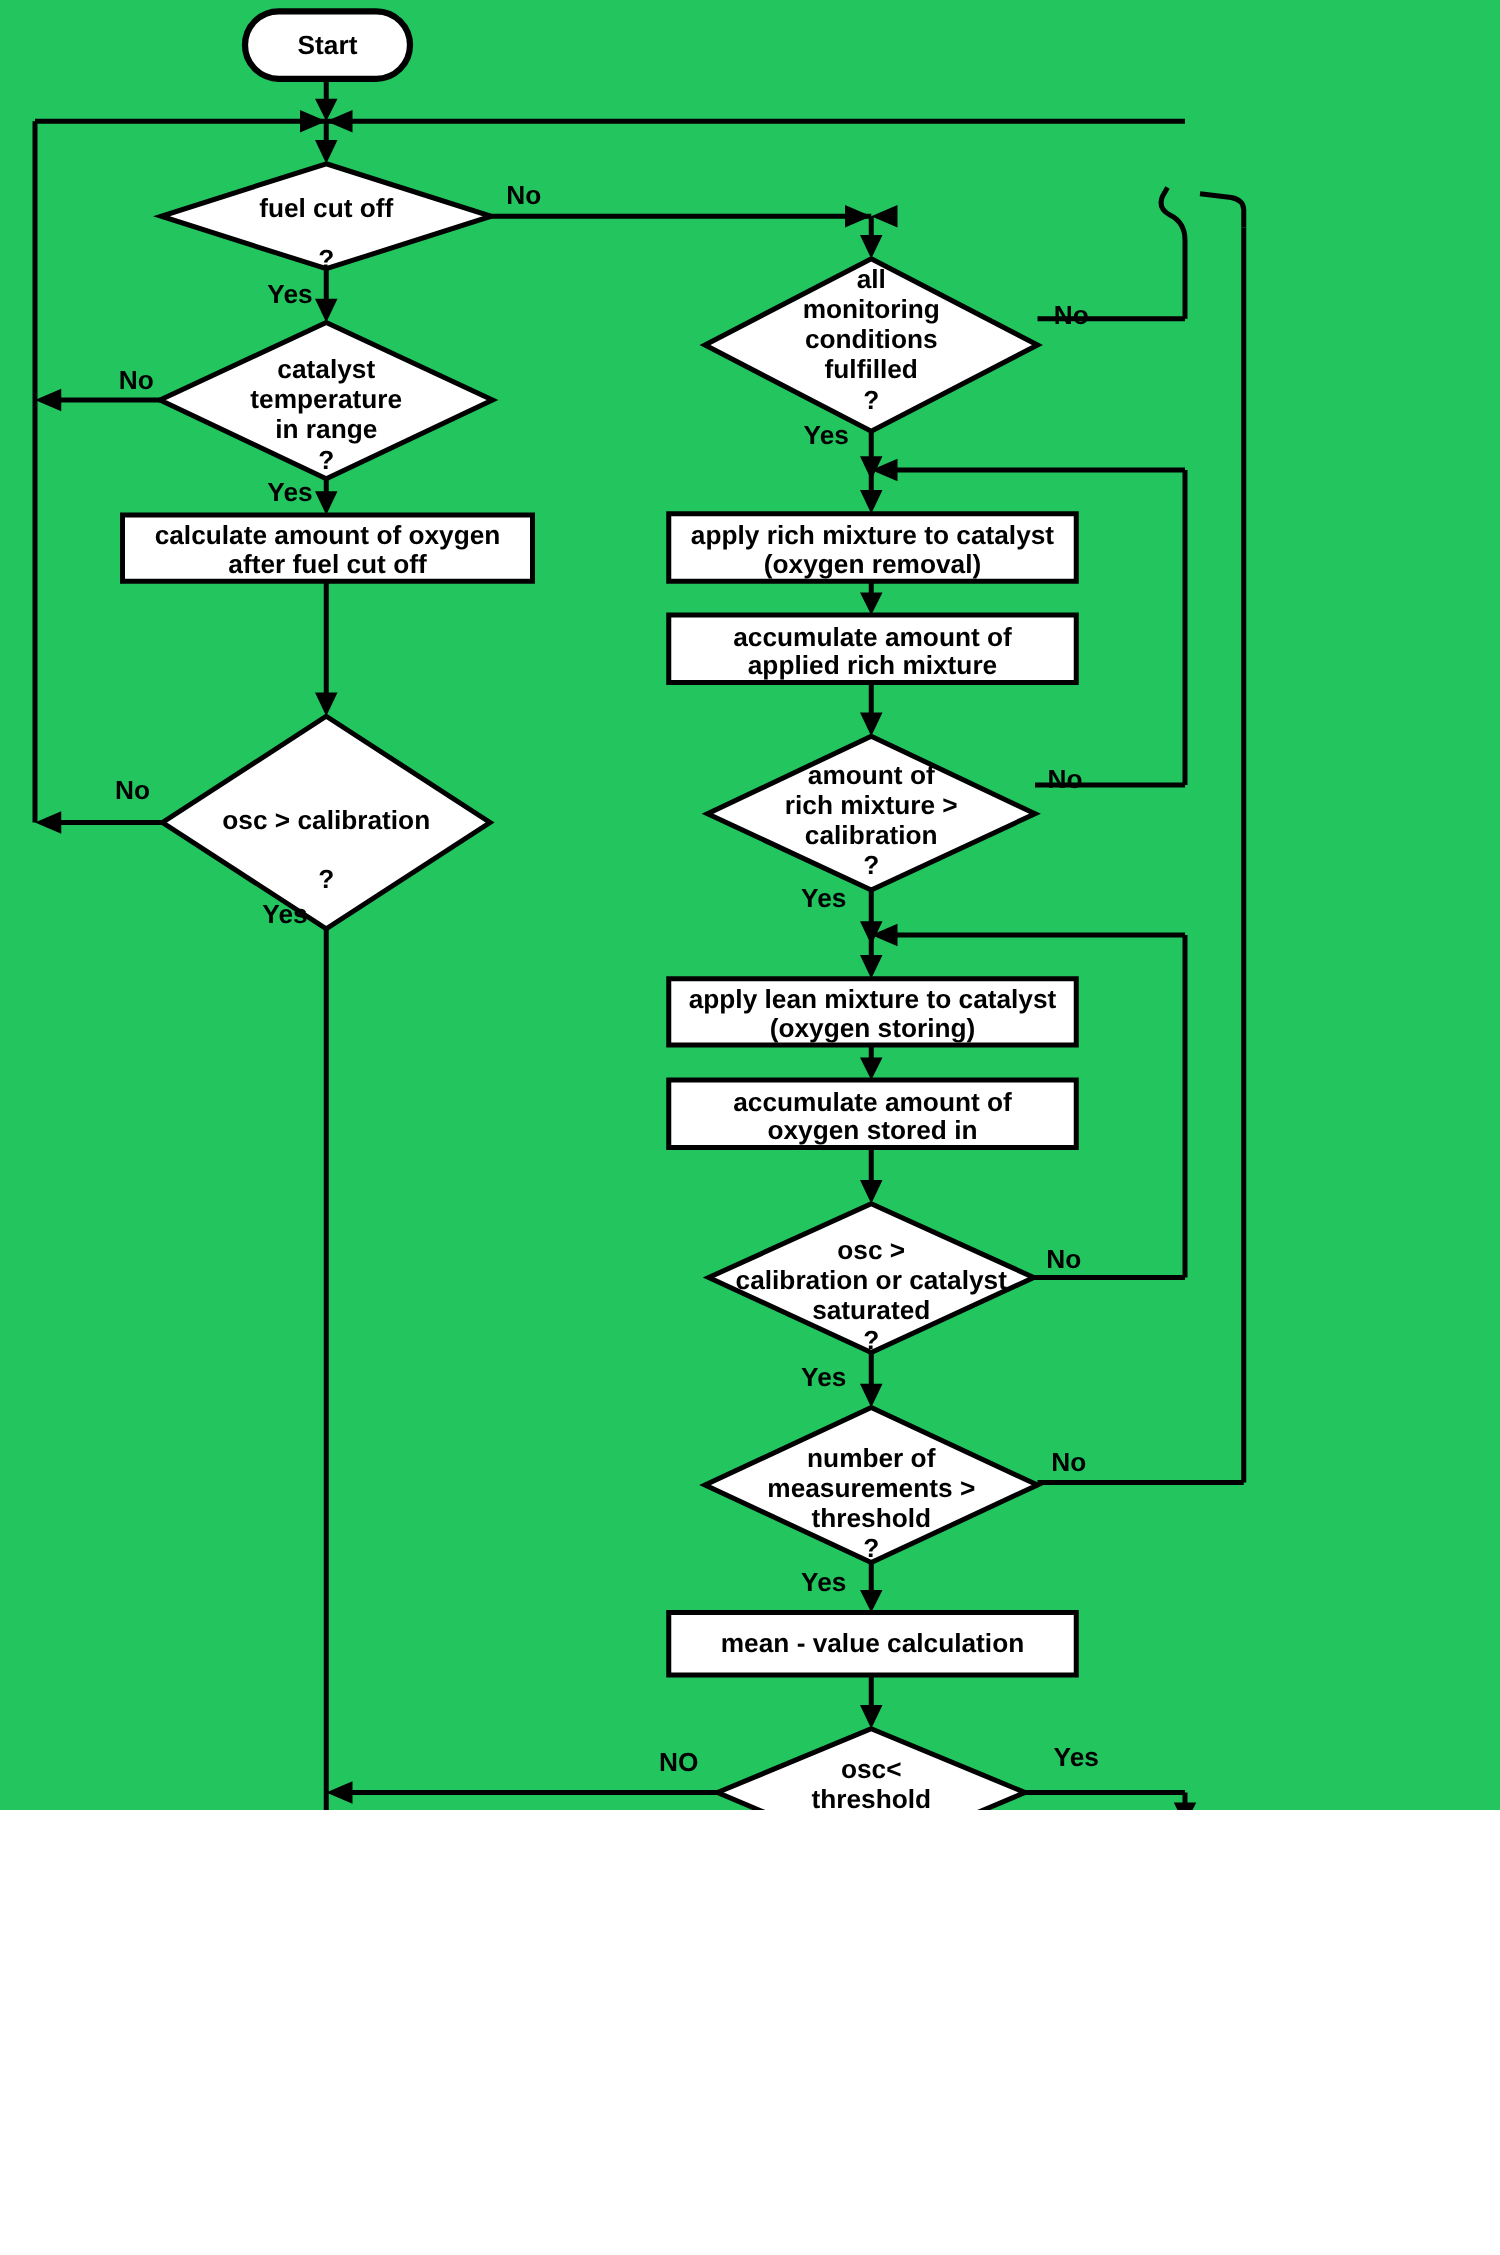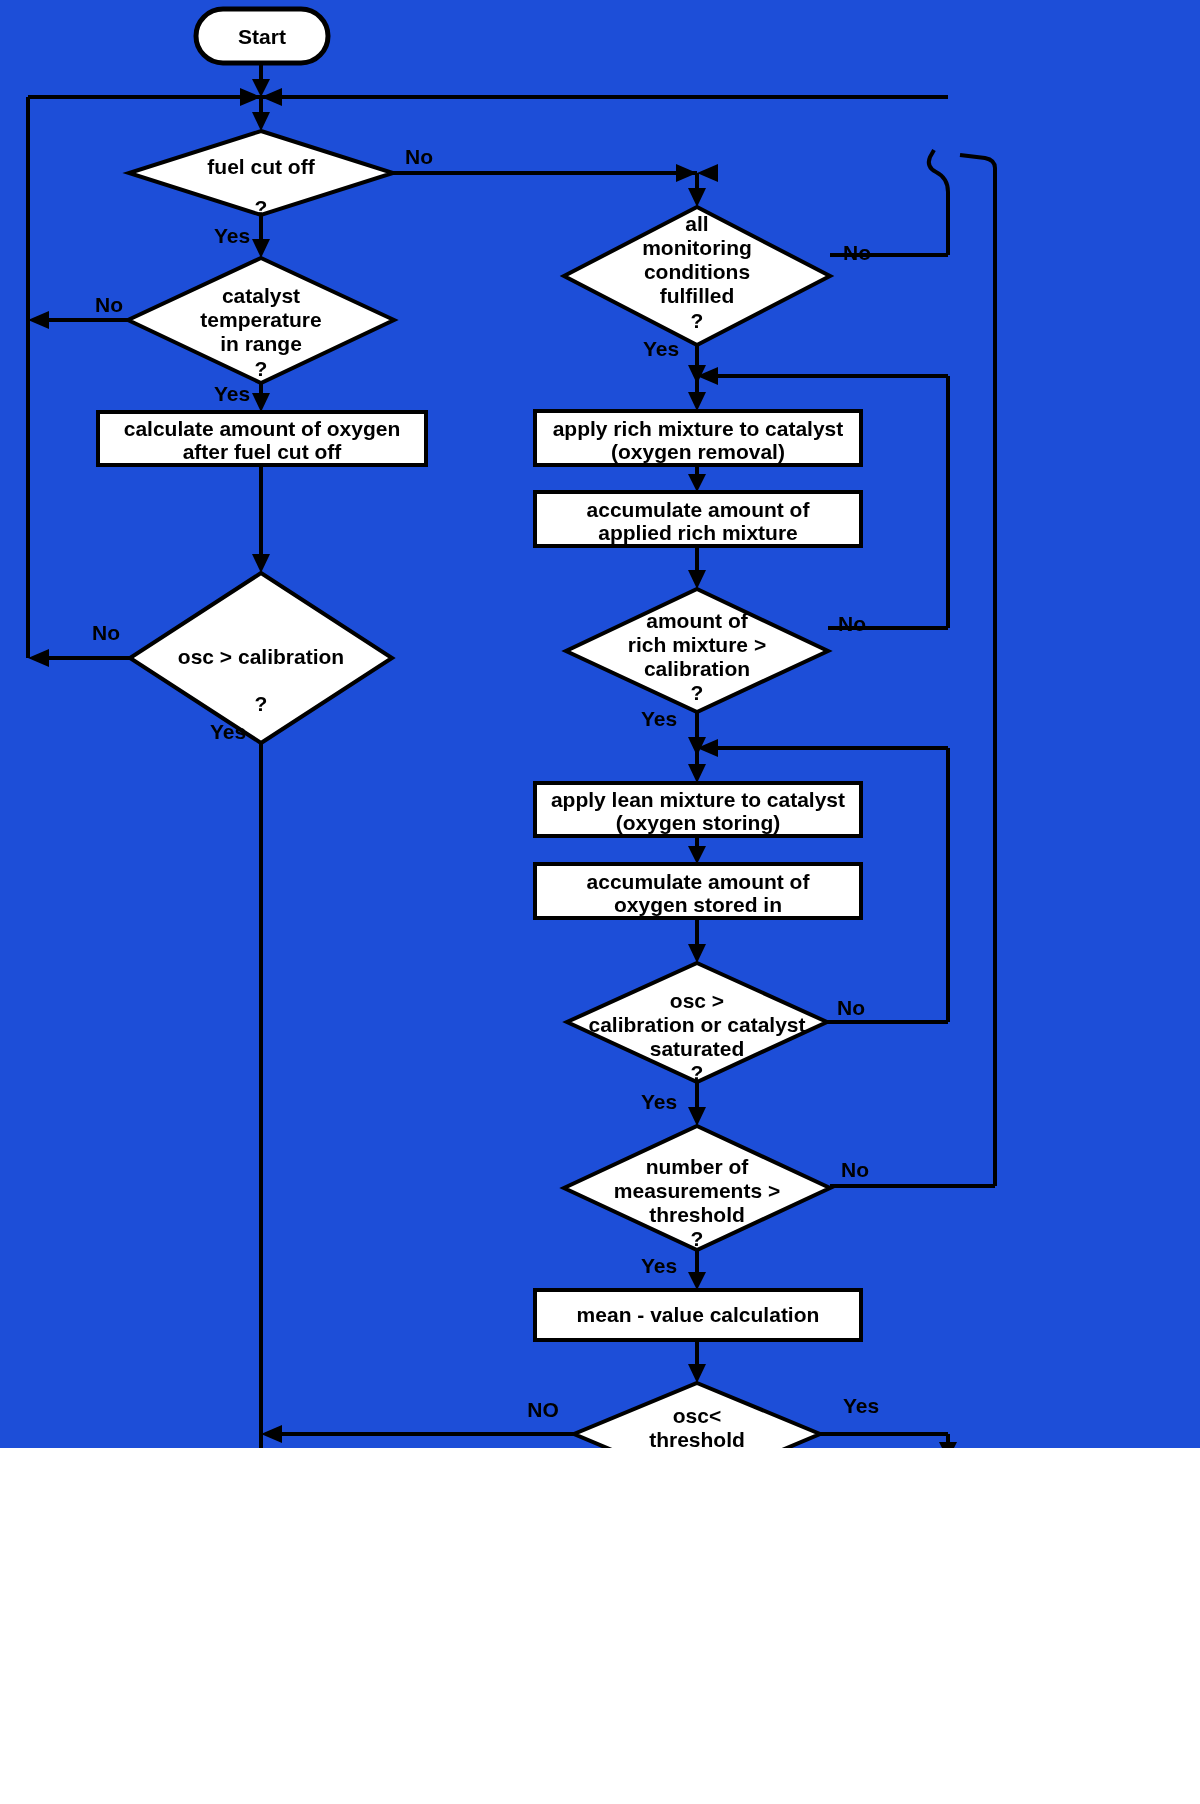--- a/index.html
+++ b/index.html
@@ -4,21 +4,21 @@
 <style>
   html, body {
     margin: 0;
     padding: 0;
     background: #ffffff;
   }
   #flowchart-root {
     position: relative;
     width: 1200px;
     height: 1448px;
-    background: #1d4ed8;
+    background: #22c55e;
     font-family: "Liberation Sans", sans-serif;
   }
   svg#flow {
     display: block;
     width: 1200px;
     height: 1804px;
   }
   .shape {
     fill: #ffffff;
     stroke: #000000;

